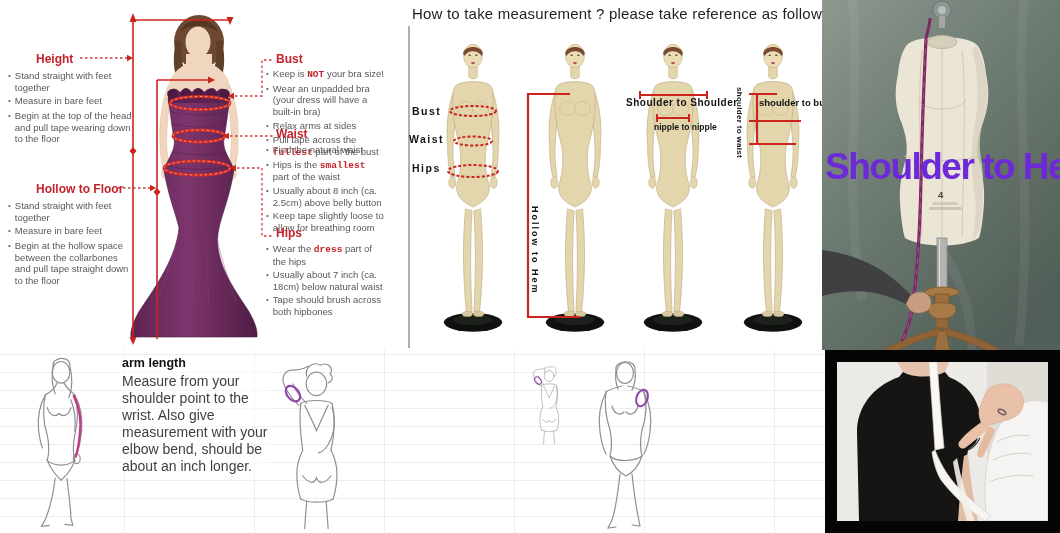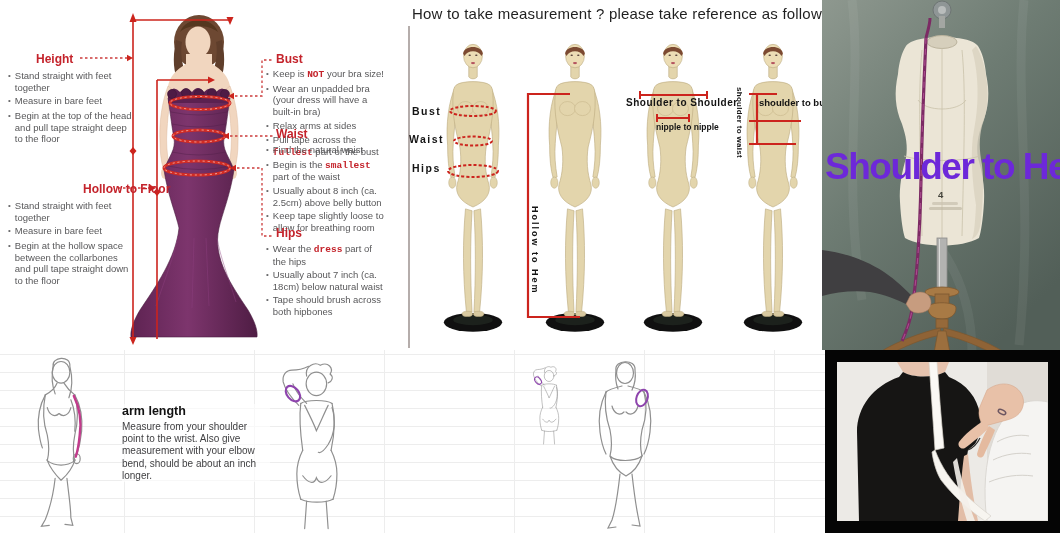--- a/index.html
+++ b/index.html
@@ -28,21 +28,21 @@
   .form-size{position:absolute;left:116px;top:189px;font-size:9.5px;font-weight:bold;color:#45443c;}
   .logo-smudge1{position:absolute;left:110px;top:202px;width:26px;height:3px;background:#c9c2b0;opacity:.75;border-radius:2px;}
   .logo-smudge2{position:absolute;left:107px;top:207px;width:33px;height:3px;background:#bdb5a2;opacity:.65;border-radius:2px;}
 
   
   .bottom-strip{position:absolute;left:0;top:350px;width:825px;height:183px;background:#fff;
     background-image:linear-gradient(to right,#ededed 1px,transparent 1px),
                      linear-gradient(to bottom,#ededed 1px,transparent 1px);
     background-size:130px 18px;background-position:-6px 4px;}
   .note-title{font-weight:bold;font-size:12.5px;color:#121212;margin-bottom:3px;}
-  .note-text{font-size:10px;color:#3f3f41;line-height:1.22;}
+  .note-text{font-size:14px;color:#3f3f41;line-height:1.22;}
   .note{position:absolute;background:rgba(255,255,255,.6);}
 
   .photo-frame{position:absolute;left:825px;top:350px;width:235px;height:183px;background:#050505;}
 </style>
 </head>
 <body>
 
 <div class="page">
 
   <svg width="0" height="0" style="position:absolute">
@@ -160,25 +160,25 @@
         <div class="bullet">
           <span class="dot">•</span>
           <span><span>Stand straight with feet together</span></span>
         </div>
         <div class="bullet">
           <span class="dot">•</span>
           <span><span>Measure in bare feet</span></span>
         </div>
         <div class="bullet">
           <span class="dot">•</span>
-          <span><span>Begin at the top of the head and pull tape straight deep to the floor</span></span>
+          <span><span>Begin at the top of the head and pull tape wearing down to the floor</span></span>
         </div>
       </div>
 
-    <div class="sec-title" style="left:36px;top:182px;margin-left:47px;">Hollow to Floor</div>
+    <div class="sec-title" style="left:36px;top:182px;">Hollow to Floor</div>
     <div class="bullets" style="left:8px;top:200px;width:124px;">
         <div class="bullet">
           <span class="dot">•</span>
           <span><span>Stand straight with feet together</span></span>
         </div>
         <div class="bullet">
           <span class="dot">•</span>
           <span><span>Measure in bare feet</span></span>
         </div>
         <div class="bullet">
@@ -208,21 +208,21 @@
       </div>
 
     <div class="sec-title" style="left:276px;top:127px;">Waist</div>
     <div class="bullets" style="left:266px;top:144px;width:118px;">
         <div class="bullet">
           <span class="dot">•</span>
           <span><span>Find the natural waist</span></span>
         </div>
         <div class="bullet">
           <span class="dot">•</span>
-          <span><span>Begin is the </span><span class="hl">smallest</span><span> part of the waist</span></span>
+          <span><span>Hips is the </span><span class="hl">smallest</span><span> part of the waist</span></span>
         </div>
         <div class="bullet">
           <span class="dot">•</span>
           <span><span>Usually about 8 inch (ca. 2.5cm) above belly button</span></span>
         </div>
         <div class="bullet">
           <span class="dot">•</span>
           <span><span>Keep tape slightly loose to allow for breathing room</span></span>
         </div>
       </div>
@@ -271,21 +271,21 @@
         <path d="M349,94 L349,145" stroke-width="2.2"></path>
         <path d="M341,94 L369,94 M341,121 L393,121 M341,144 L388,144" stroke-width="2"></path>
       </g>
     </svg>
 
     <div class="man-label" style="left:4px;top:105px;font-size:10.5px;letter-spacing:1.5px;">Bust</div>
     <div class="man-label" style="left:1px;top:133px;font-size:10.5px;letter-spacing:1.5px;">Waist</div>
     <div class="man-label" style="left:4px;top:162px;font-size:10.5px;letter-spacing:1.5px;">Hips</div>
     <div class="man-label vtext" style="left:121.5px;top:206px;font-size:9px;letter-spacing:2px;height:86px;">Hollow to Hem</div>
     <div class="man-label" style="left:218px;top:77px;width:96px;text-align:center;font-size:10px;letter-spacing:.5px;margin-top:20px;">Shoulder to Shoulder</div>
-    <div class="man-label" style="left:237px;top:122px;width:60px;text-align:center;font-size:8.5px;padding-left:11px;">nipple to nipple</div>
+    <div class="man-label" style="left:246px;top:122px;width:60px;text-align:center;font-size:8.5px;">nipple to nipple</div>
     <div class="man-label" style="left:351px;top:97px;font-size:9.5px;">shoulder to bust</div>
     <div class="man-label vtext" style="left:327px;top:87px;font-size:8px;letter-spacing:.3px;height:64px;">shoulder to waist</div>
   </section>
   <div class="scan-line"></div>
 
   <section class="right-photo">
     <svg width="238" height="353" viewBox="0 0 238 353">
       <defs>
         <linearGradient id="bgGrad" x1="0" y1="0" x2="0.7" y2="1">
           <stop offset="0" stop-color="#8e988f"></stop>
@@ -350,21 +350,21 @@
         <path d="M46,128 C44,146 40,160 36,170 L32,177 L40,176"></path>
         <path d="M58,128 C60,146 62,158 62,168 L64,176 L56,175"></path>
         <path d="M36,43 C30,54 28,66 29,78 C30,86 31,92 33,97"></path>
         <path d="M66,43 C72,54 74,68 73,80 C72,90 70,98 68,104"></path>
         <path d="M62,48 C66,58 67,70 66,80"></path>
         <ellipse cx="68" cy="108" rx="3.5" ry="5"></ellipse>
       </g>
       <path d="M65,44 C71,56 73,70 71,84 C70,94 69,100 67,106" stroke="#c23b8c" stroke-width="2.4" fill="none" stroke-linecap="round"></path>
     </svg>
 
-    <div class="note" style="left:122px;top:6px;width:148px;margin-top:48px;">
+    <div class="note" style="left:122px;top:6px;width:148px;">
       <div class="note-title">arm length</div>
       <div class="note-text">Measure from your shoulder point to the wrist. Also give measurement with your elbow bend, should be about an inch longer.</div>
     </div>
 
     <svg class="abs" style="left:246px;top:6px;" width="132" height="175" viewBox="0 0 135 178">
       <use href="#sk-biceps" xlink:href="#sk-biceps"></use>
     </svg>
 
 
     <svg class="abs" style="left:516px;top:6px;" width="62" height="96" viewBox="0 0 135 178">

